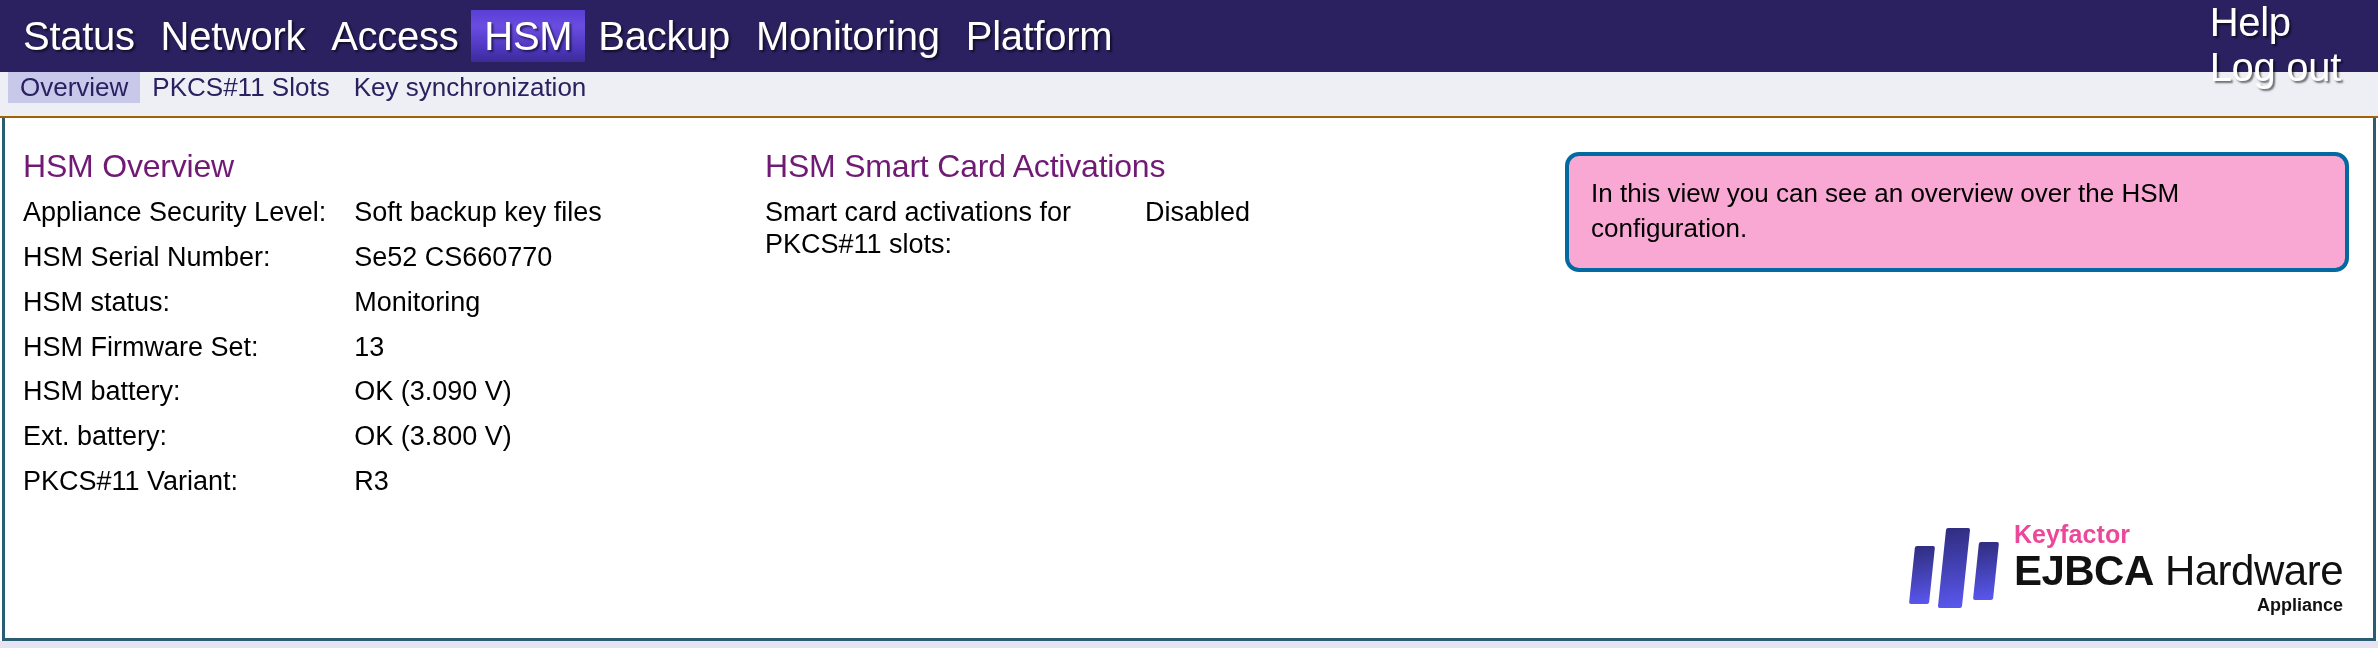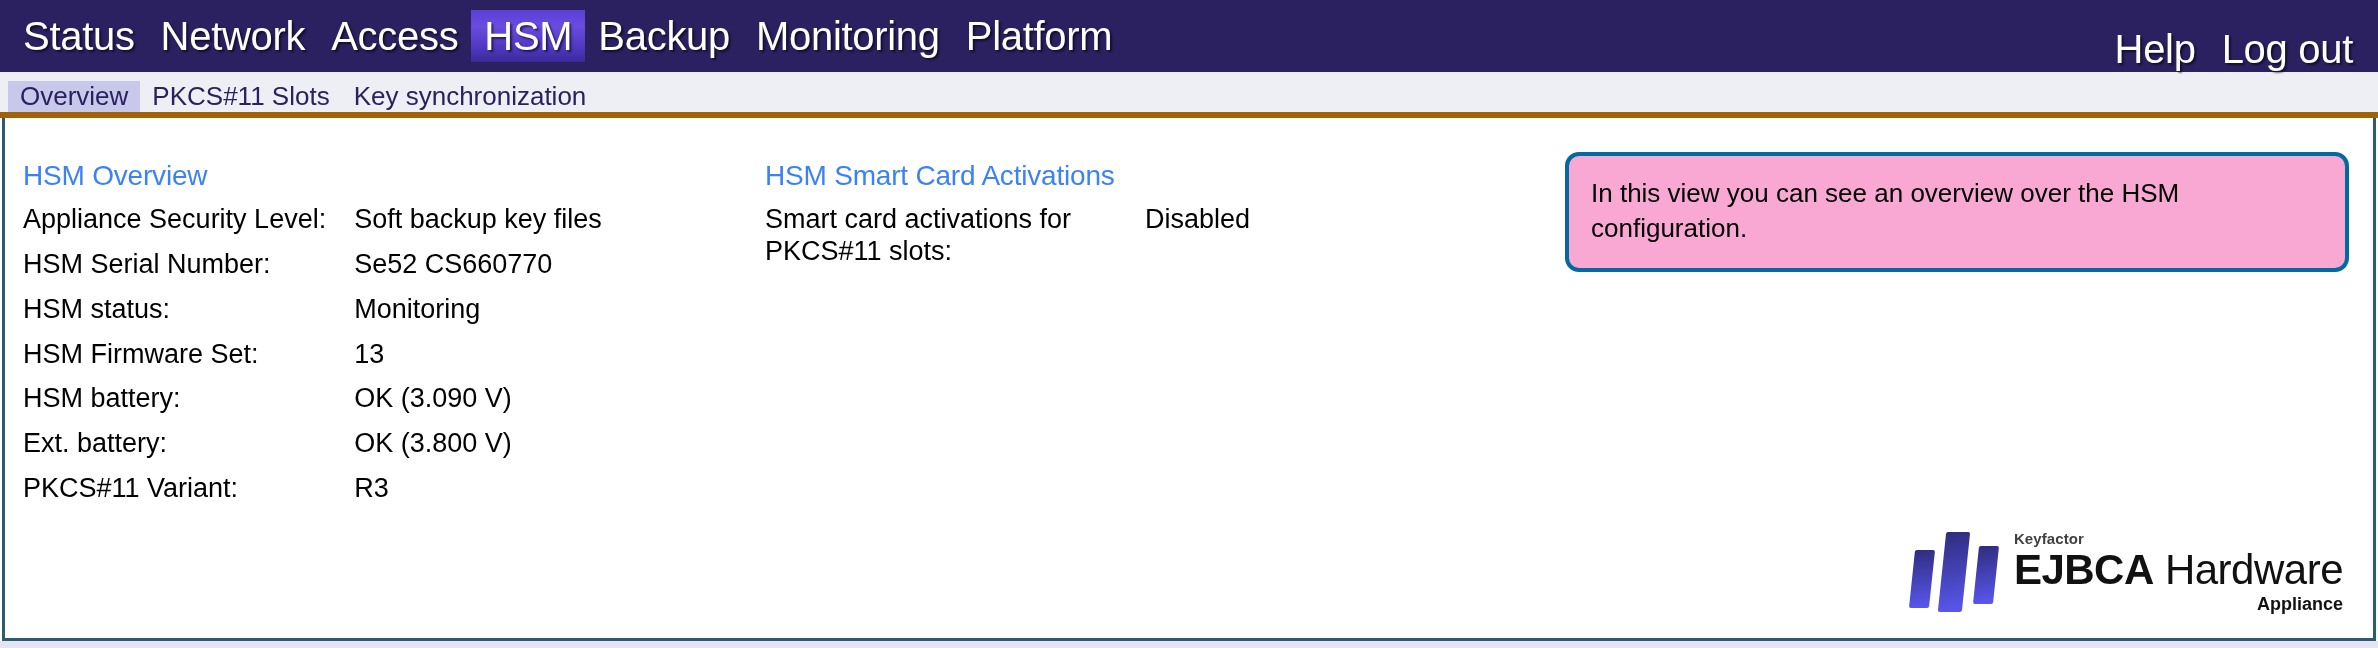--- a/index.html
+++ b/index.html
@@ -24,24 +24,25 @@
     box-sizing: border-box;
     padding: 0 0 0 10px;
   }
   .topnav .nav-left {
     display: flex;
     align-items: stretch;
     height: 52px;
   }
   .topnav .nav-right {
     display: flex;
-    align-items: flex-end;
+    align-items: flex-start;
     height: 72px;
     margin-left: auto;
-    padding-right: 12px;
+    padding-right: 24px;
+    flex-direction: column;
   }
   .nav-item {
     display: flex;
     align-items: center;
     padding: 0 13px;
     color: #ffffff;
     font-size: 40px;
     font-weight: 400;
     letter-spacing: -0.3px;
     text-shadow: 2px 2px 2px rgba(0,0,0,0.55);
@@ -50,22 +51,22 @@
   }
   .nav-item.active {
     background: linear-gradient(180deg, #5a3fd6 0%, #6a4ce0 32%, #4e36bd 75%, #3b2a96 100%);
   }
 
   
   .subnav {
     height: 46px;
     background: #eeeef5;
     display: flex;
-    align-items: flex-end;
-    border-bottom: 6px solid #a16207;
+    align-items: flex-start;
+    border-bottom: 2px solid #a16207;
     box-sizing: border-box;
     padding-left: 8px;
   }
   .subnav-item {
     display: flex;
     align-items: center;
     padding: 0 12px;
     font-size: 26px;
     color: #2b2060;
     white-space: nowrap;
@@ -92,24 +93,24 @@
     padding: 30px 0 0 0;
     height: 100%;
     box-sizing: border-box;
   }
 
   .col-left  { width: 760px; padding-left: 18px; box-sizing: border-box; }
   .col-mid   { width: 800px; box-sizing: border-box; }
   .col-right { flex: 1; padding-right: 24px; box-sizing: border-box; }
 
   h2.section-title {
-    font-size: 28px;
+    font-size: 32px;
     font-weight: 400;
-    color: #3b82f6;
-    margin: 12px 0 12px 0;
+    color: #701a75;
+    margin: 0 0 12px 0;
     letter-spacing: -0.2px;
     white-space: nowrap;
   }
 
   table.kv {
     border-collapse: collapse;
     font-size: 27px;
     color: #000000;
   }
   table.kv td {
@@ -163,23 +164,23 @@
     background: linear-gradient(170deg, #2f2d7e 0%, #4240b0 45%, #5a57f0 100%);
     transform: skewX(-6deg);
     border-radius: 2px;
   }
   .logo-bars .b1 { left: 2px;  top: 20px; width: 20px; height: 58px; }
   .logo-bars .b2 { left: 32px; top: 2px;  width: 24px; height: 80px; }
   .logo-bars .b3 { left: 66px; top: 16px; width: 20px; height: 58px; }
 
   .logo-text { line-height: 1; }
   .logo-keyfactor {
-    font-size: 15px;
+    font-size: 25px;
     font-weight: 700;
-    color: #404040;
+    color: #ec4899;
     letter-spacing: 0.1px;
     margin-bottom: 3px;
   }
   .logo-main {
     font-size: 42px;
     color: #111111;
     letter-spacing: -0.5px;
     white-space: nowrap;
   }
   .logo-main .bold { font-weight: 700; text-align: center; }

